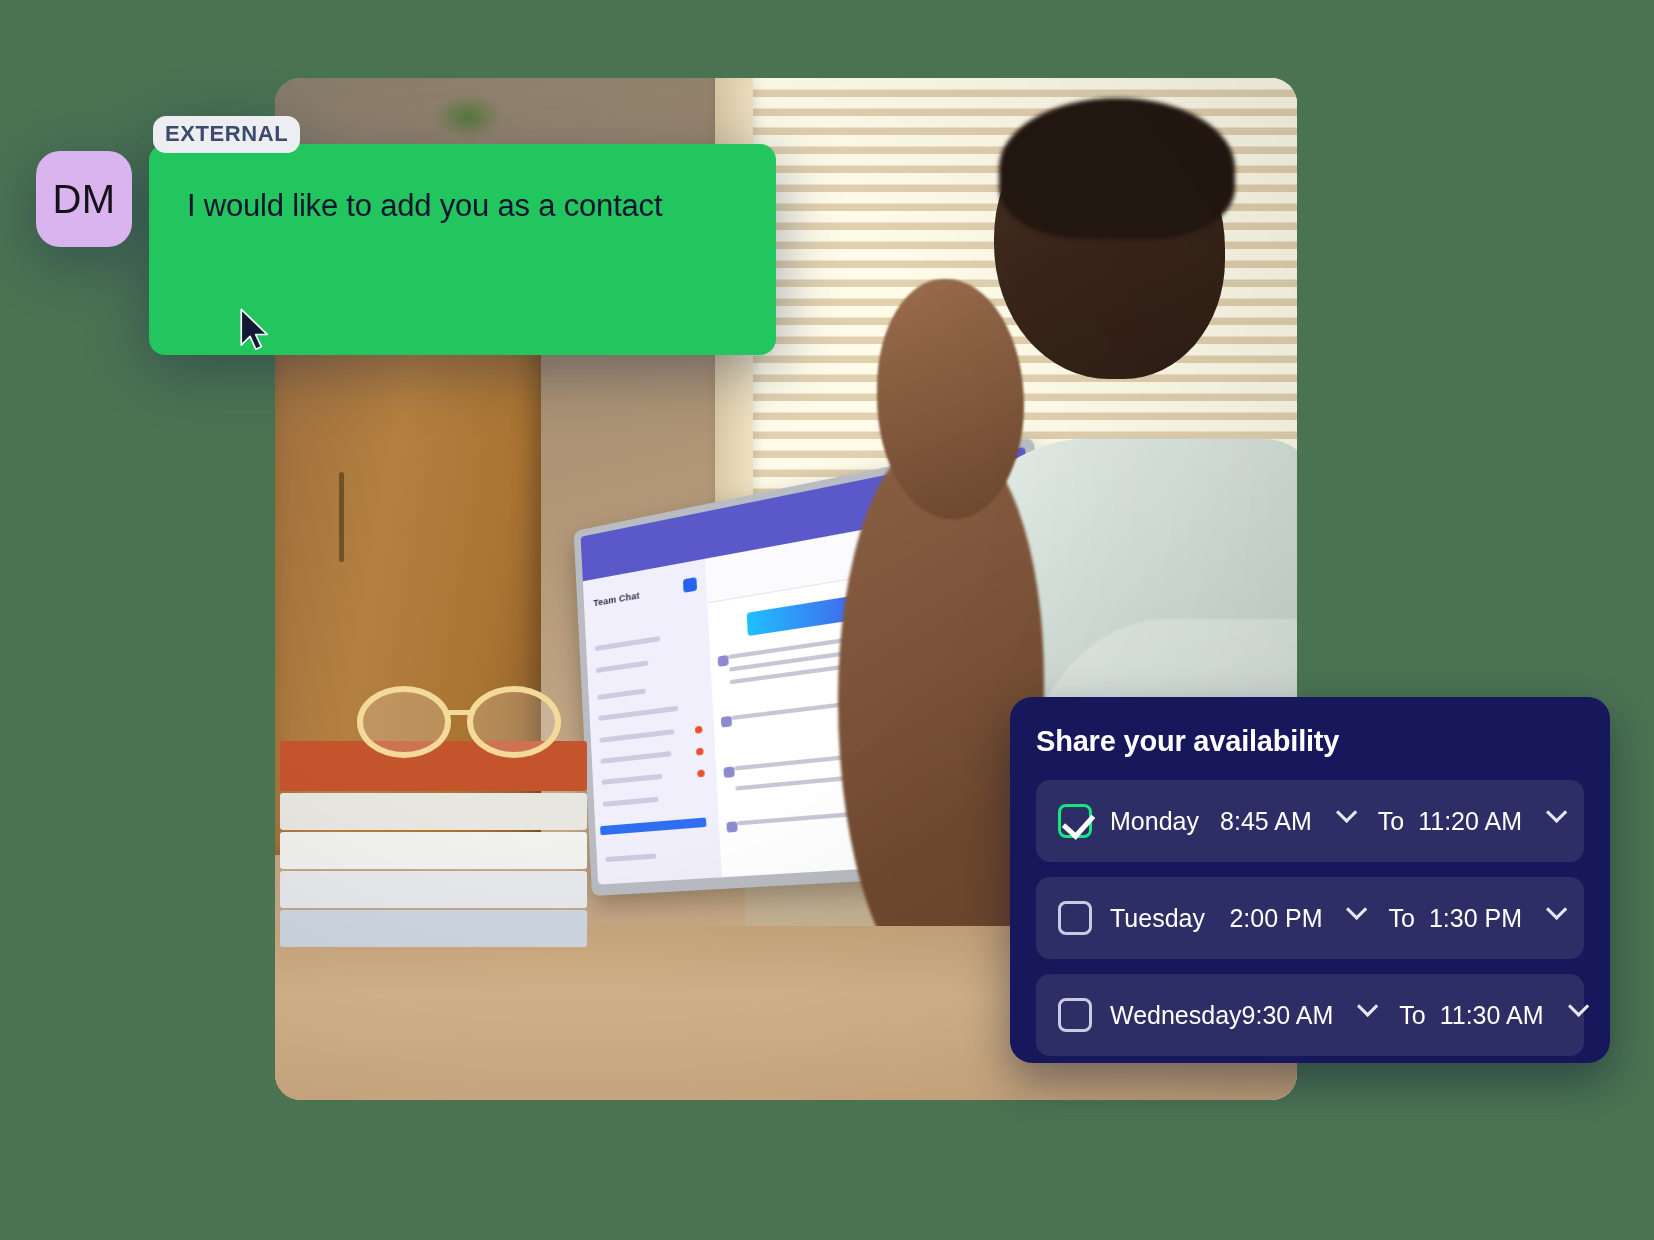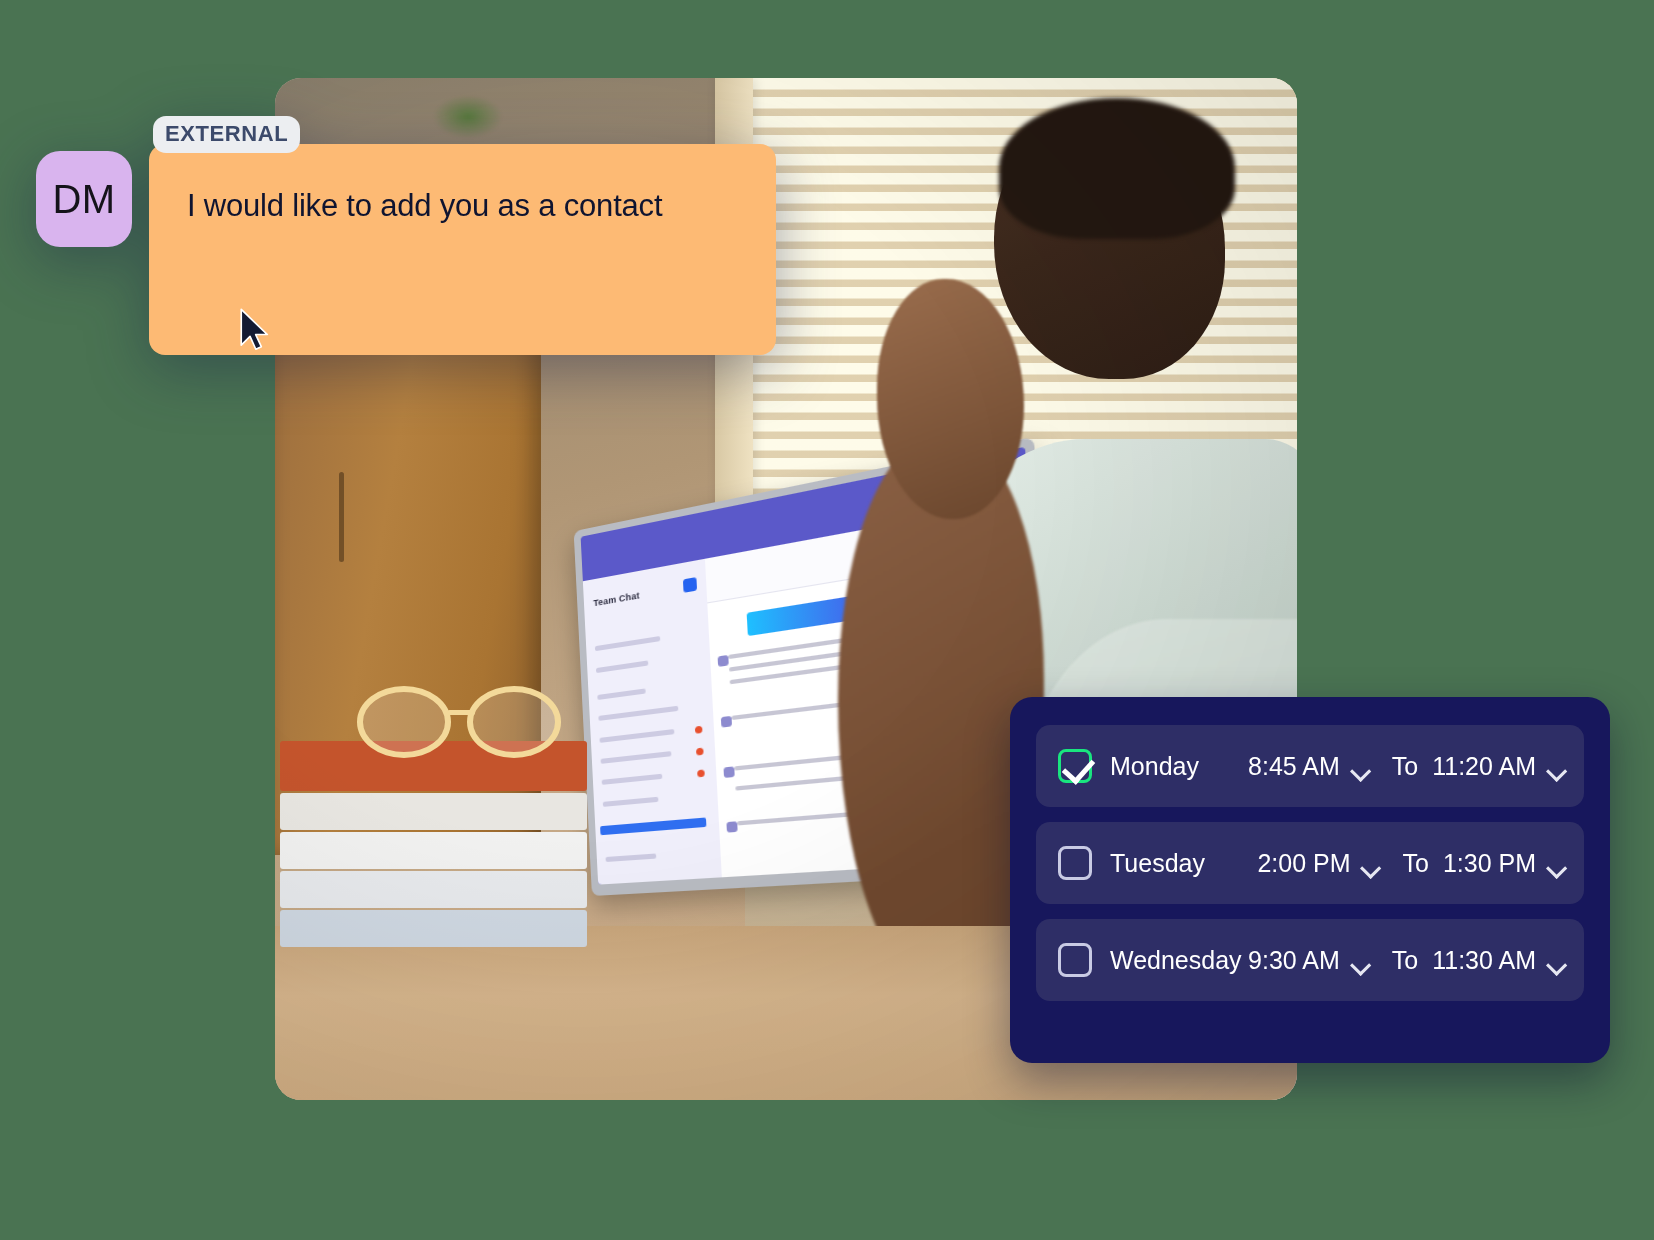--- a/index.html
+++ b/index.html
@@ -328,21 +328,21 @@
     letter-spacing: 0.6px;
     z-index: 3;
   }
 
   .dm-card {
     position: absolute;
     left: 113px;
     top: 28px;
     width: 627px;
     height: 211px;
-    background: #fdba74;
+    background: #22c55e;
     border-radius: 16px;
     padding: 44px 34px 0 38px;
     z-index: 2;
   }
 
   .dm-message {
     font-size: 31px;
     color: #0f1430;
     font-weight: 400;
     white-space: nowrap;
@@ -448,22 +448,23 @@
 
   .day-label {
     color: #ffffff;
     font-size: 25px;
     margin-left: 18px;
     white-space: nowrap;
   }
 
   .time-group {
     display: flex;
-    align-items: flex-end;
+    align-items: flex-start;
     white-space: nowrap;
+    gap: 14px;
   }
 
   .time-start {
     margin-left: auto;
   }
 
   .time-val {
     color: #ffffff;
     font-size: 25px;
   }
@@ -574,20 +575,21 @@
     <div class="dm-card">
       <div class="dm-message">I would like to add you as a contact</div>
     </div>
 
     <svg class="dm-cursor" viewBox="0 0 24 32">
       <path d="M2 1 L2 27 L8.4 20.6 L12.6 30 L16.6 28.1 L12.5 19.3 L21 19.3 Z" fill="#131a33" stroke="#ffffff" stroke-width="1.2" stroke-linejoin="round"></path>
     </svg>
   </div>
 
   <div class="avail-panel">
+    <div class="avail-title">Share your availability</div>
 
     <div class="avail-row">
       <div class="checkbox checked"></div>
       <div class="day-label">Monday</div>
       <div class="time-group time-start">
         <span class="time-val">8:45 AM</span>
         <span class="chev"></span>
       </div>
       <div class="to-label">To</div>
       <div class="time-group">

